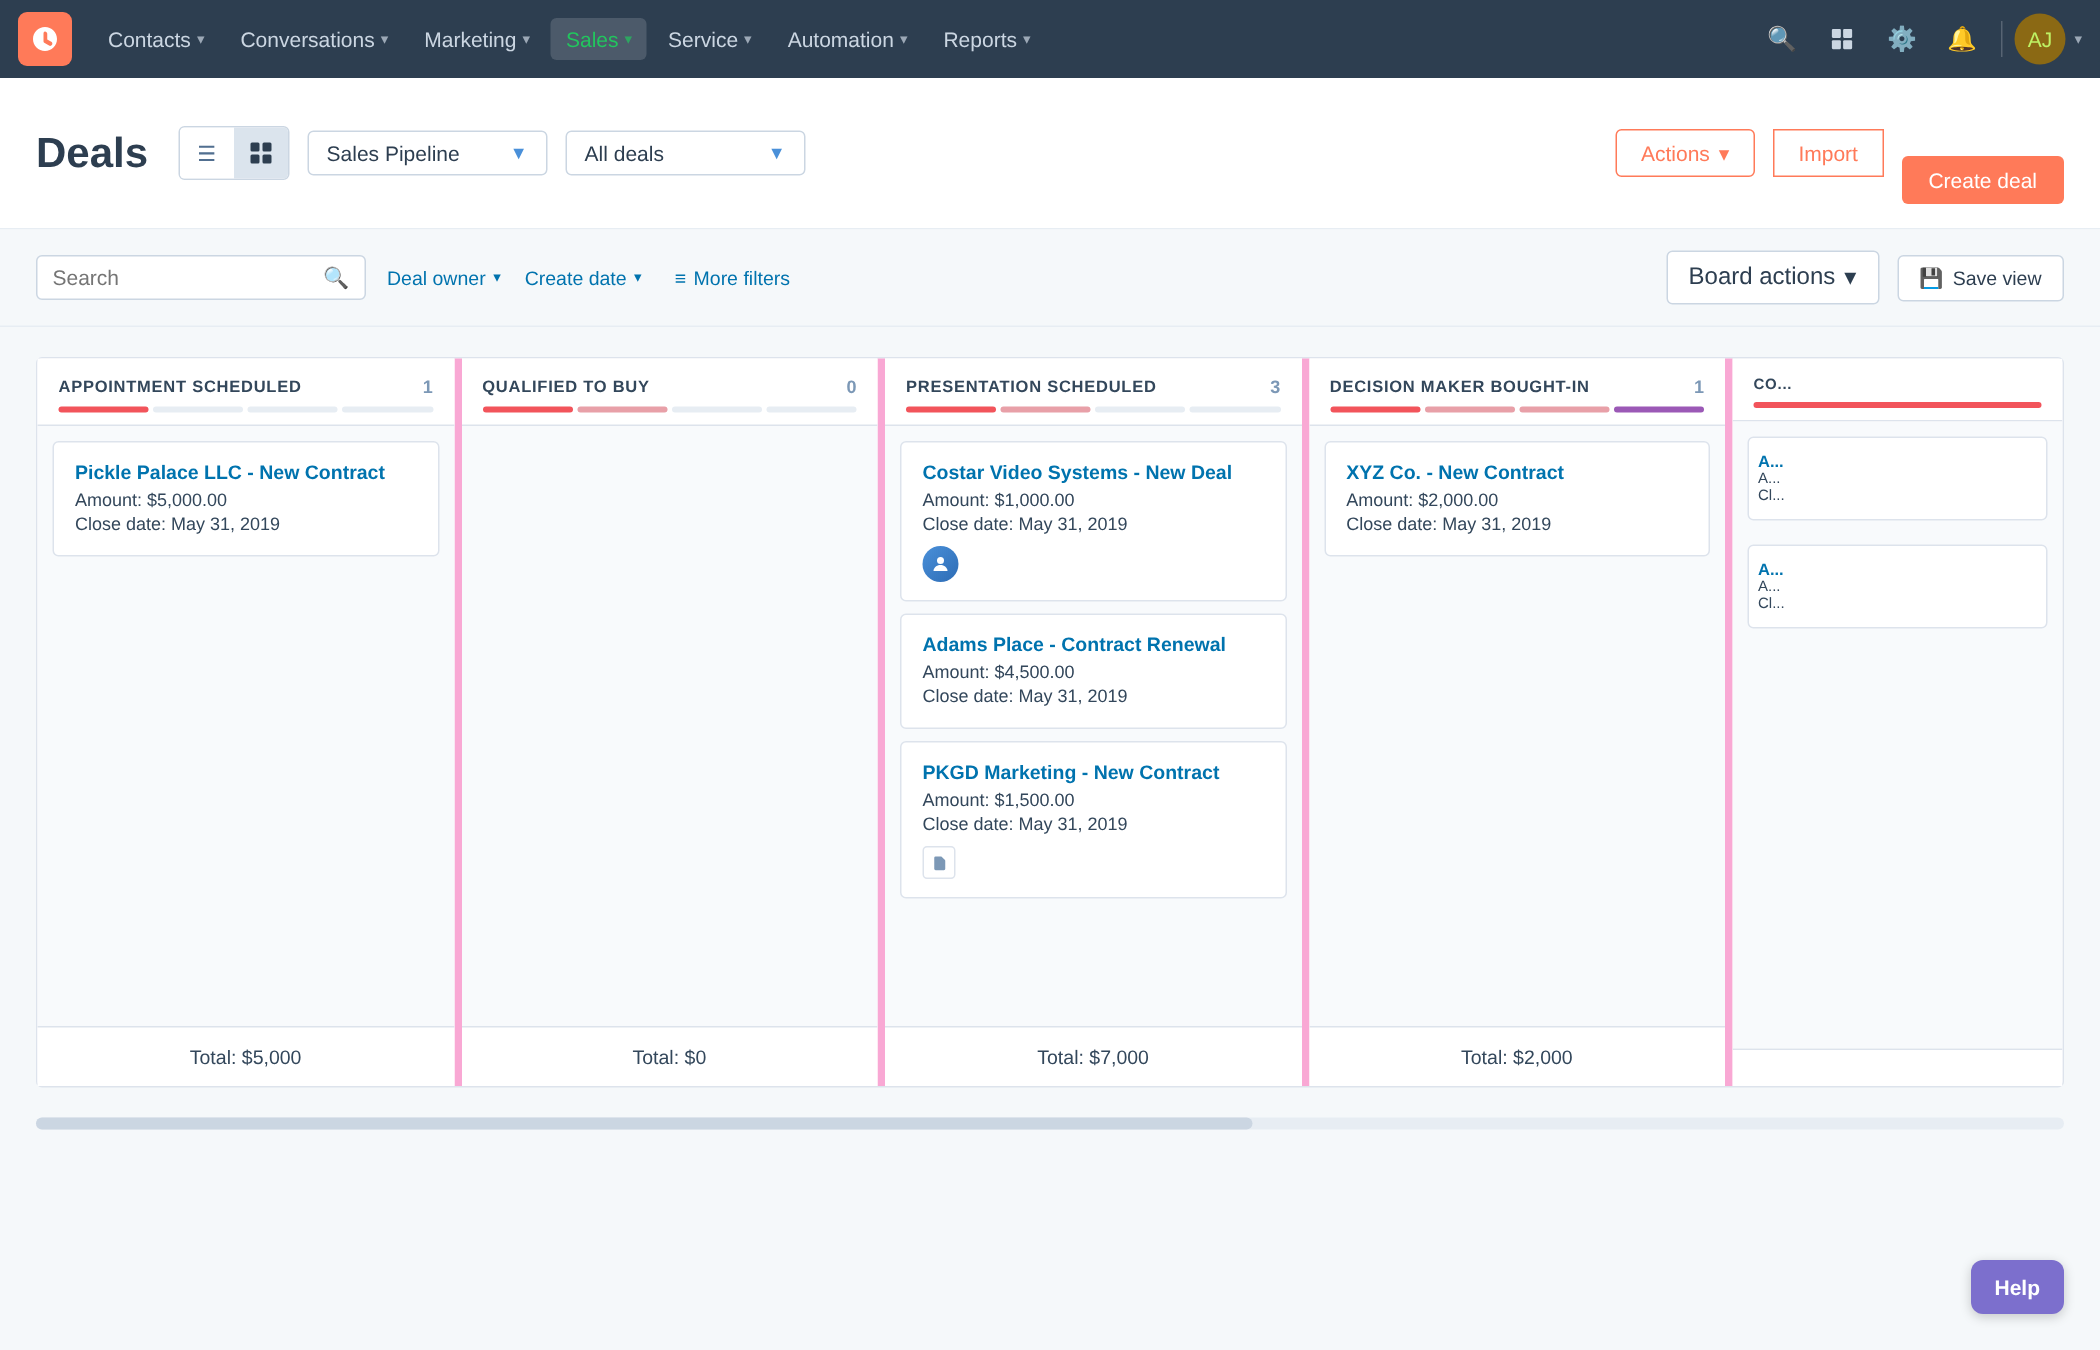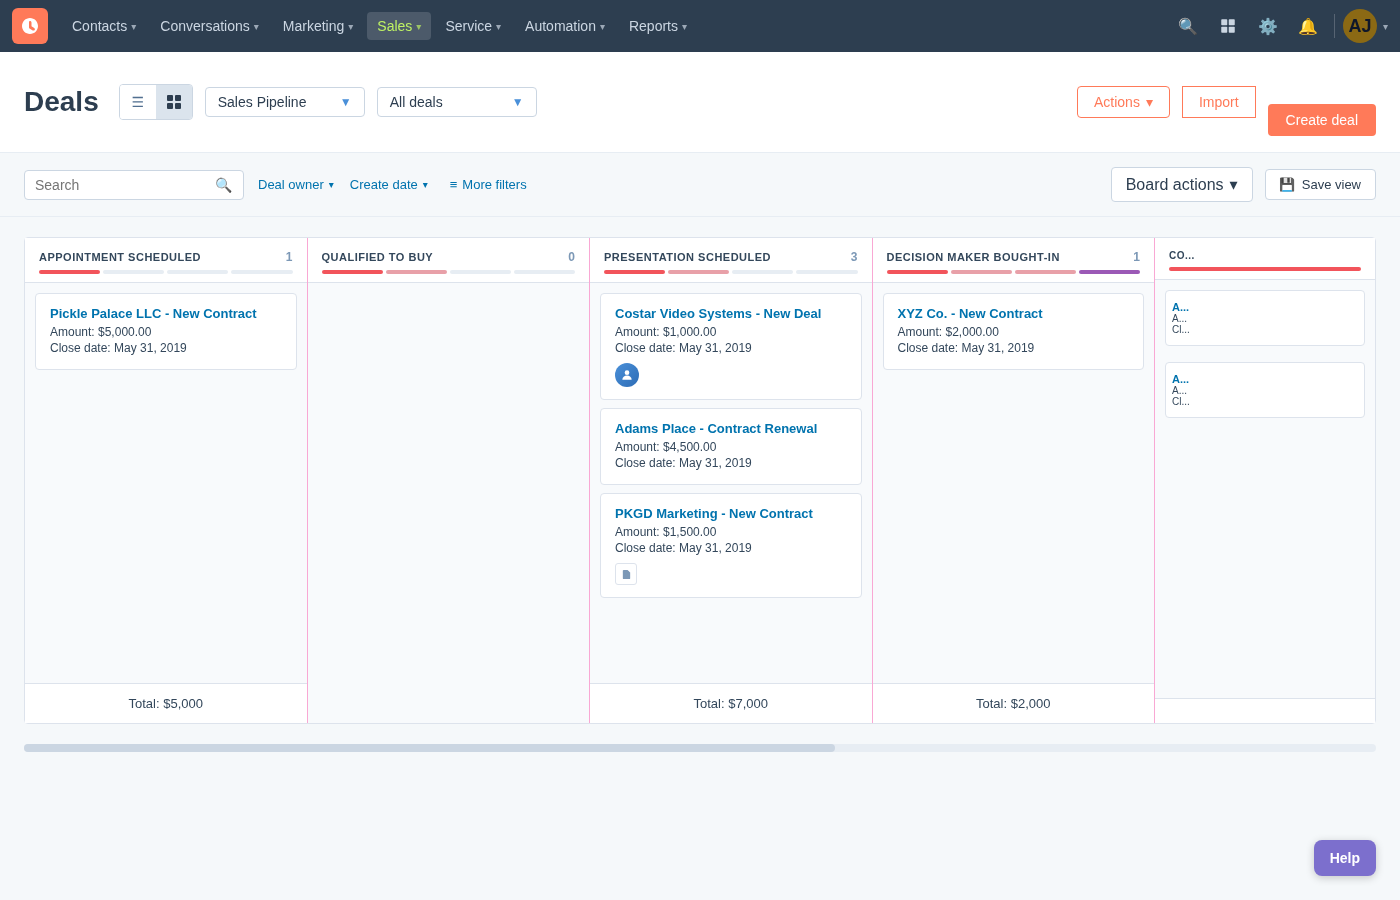--- a/index.html
+++ b/index.html
@@ -26,36 +26,36 @@
     .nav-item {
       color: #cbd6e2;
       padding: 6px 10px;
       border-radius: 4px;
       cursor: pointer;
       font-size: 14px;
       display: flex; align-items: center; gap: 4px;
       white-space: nowrap;
       justify-content: center;
     }
-    .nav-item.active { background: rgba(255,255,255,0.15); color: #bef264; }
+    .nav-item.active { background: rgba(255,255,255,0.15); color: #22c55e; }
     .nav-chevron { font-size: 10px; opacity: 0.7; }
     .nav-spacer { flex: 1; }
     .nav-icons { display: flex; align-items: center; gap: 4px; }
     .nav-icon-btn {
       width: 36px; height: 36px;
       display: flex; align-items: center; justify-content: center;
       color: #cbd6e2; cursor: pointer; border-radius: 4px; font-size: 16px;
     }
     .nav-divider { width: 1px; height: 24px; background: rgba(255,255,255,0.2); margin: 0 4px; }
     .nav-avatar {
       width: 34px; height: 34px; border-radius: 50%;
       background: #8B6914;
       overflow: hidden; cursor: pointer;
       display: flex; align-items: center; justify-content: center;
-      color: #0f172a; font-size: 18px; font-weight: bold;
+      color: #bef264; font-size: 14px; font-weight: normal;
     }
 
     
     .page-header {
       background: white;
       padding: 16px 24px;
       display: flex;
       align-items: center;
       gap: 12px;
       border-bottom: 1px solid #e7edf3;
@@ -157,21 +157,21 @@
       display: flex;
       gap: 0;
       min-width: 1000px;
       border: 1px solid #dde3ec;
       border-radius: 4px;
       background: white;
     }
     .board-col {
       flex: 1;
       min-width: 220px;
-      border-right: 1px solid #f9a8d4;
+      border-right: 5px solid #f9a8d4;
       display: flex;
       flex-direction: column;
     }
     .board-col:last-child { border-right: none; }
 
     .col-header {
       padding: 12px 14px 8px;
       border-bottom: 1px solid #dde3ec;
       background: white;
     }
@@ -441,20 +441,21 @@
           <span class="col-count">0</span>
         </div>
         <div class="col-bars">
           <div class="bar bar-red"></div>
           <div class="bar bar-pink"></div>
           <div class="bar bar-empty"></div>
           <div class="bar bar-empty"></div>
         </div>
       </div>
       <div class="col-body"></div>
+      <div class="col-footer">Total: $0</div>
     </div>
 
     <div class="board-col">
       <div class="col-header">
         <div class="col-title-row">
           <span class="col-title">PRESENTATION SCHEDULED</span>
           <span class="col-count">3</span>
         </div>
         <div class="col-bars">
           <div class="bar bar-red"></div>

